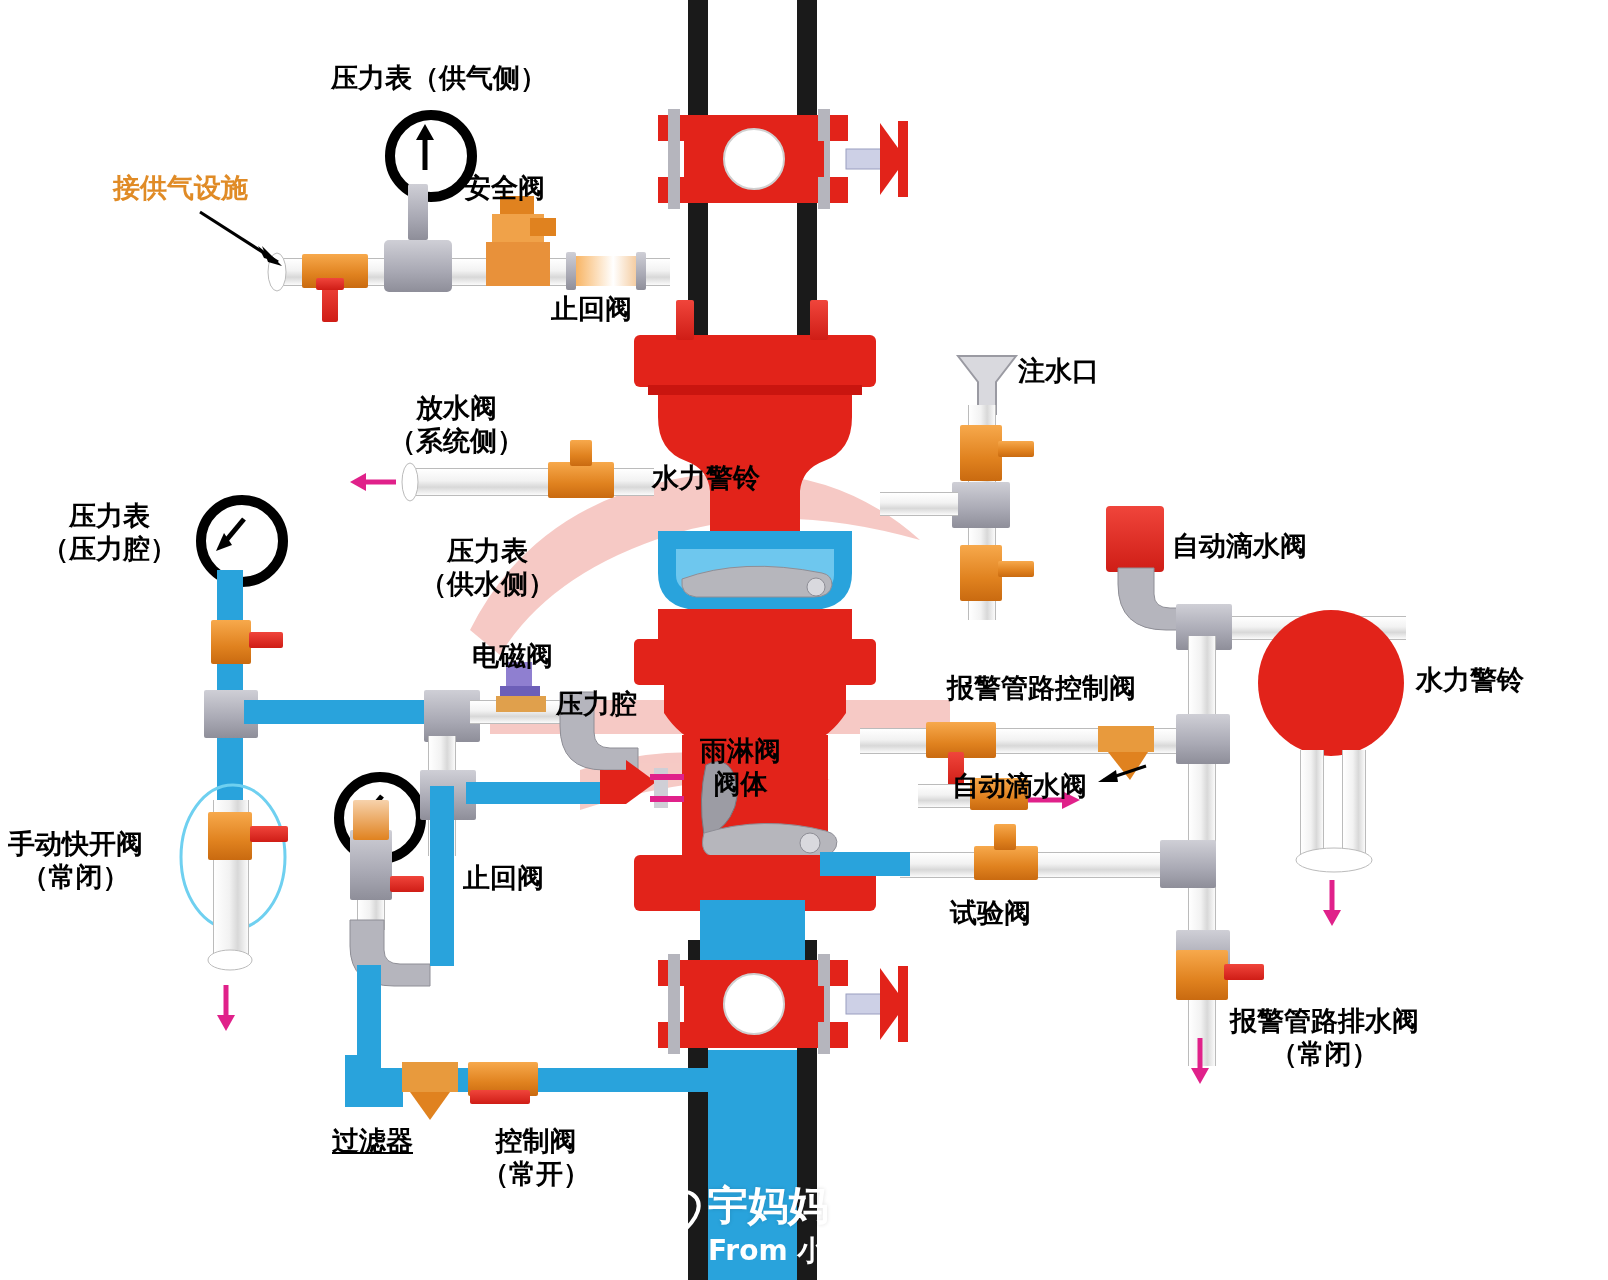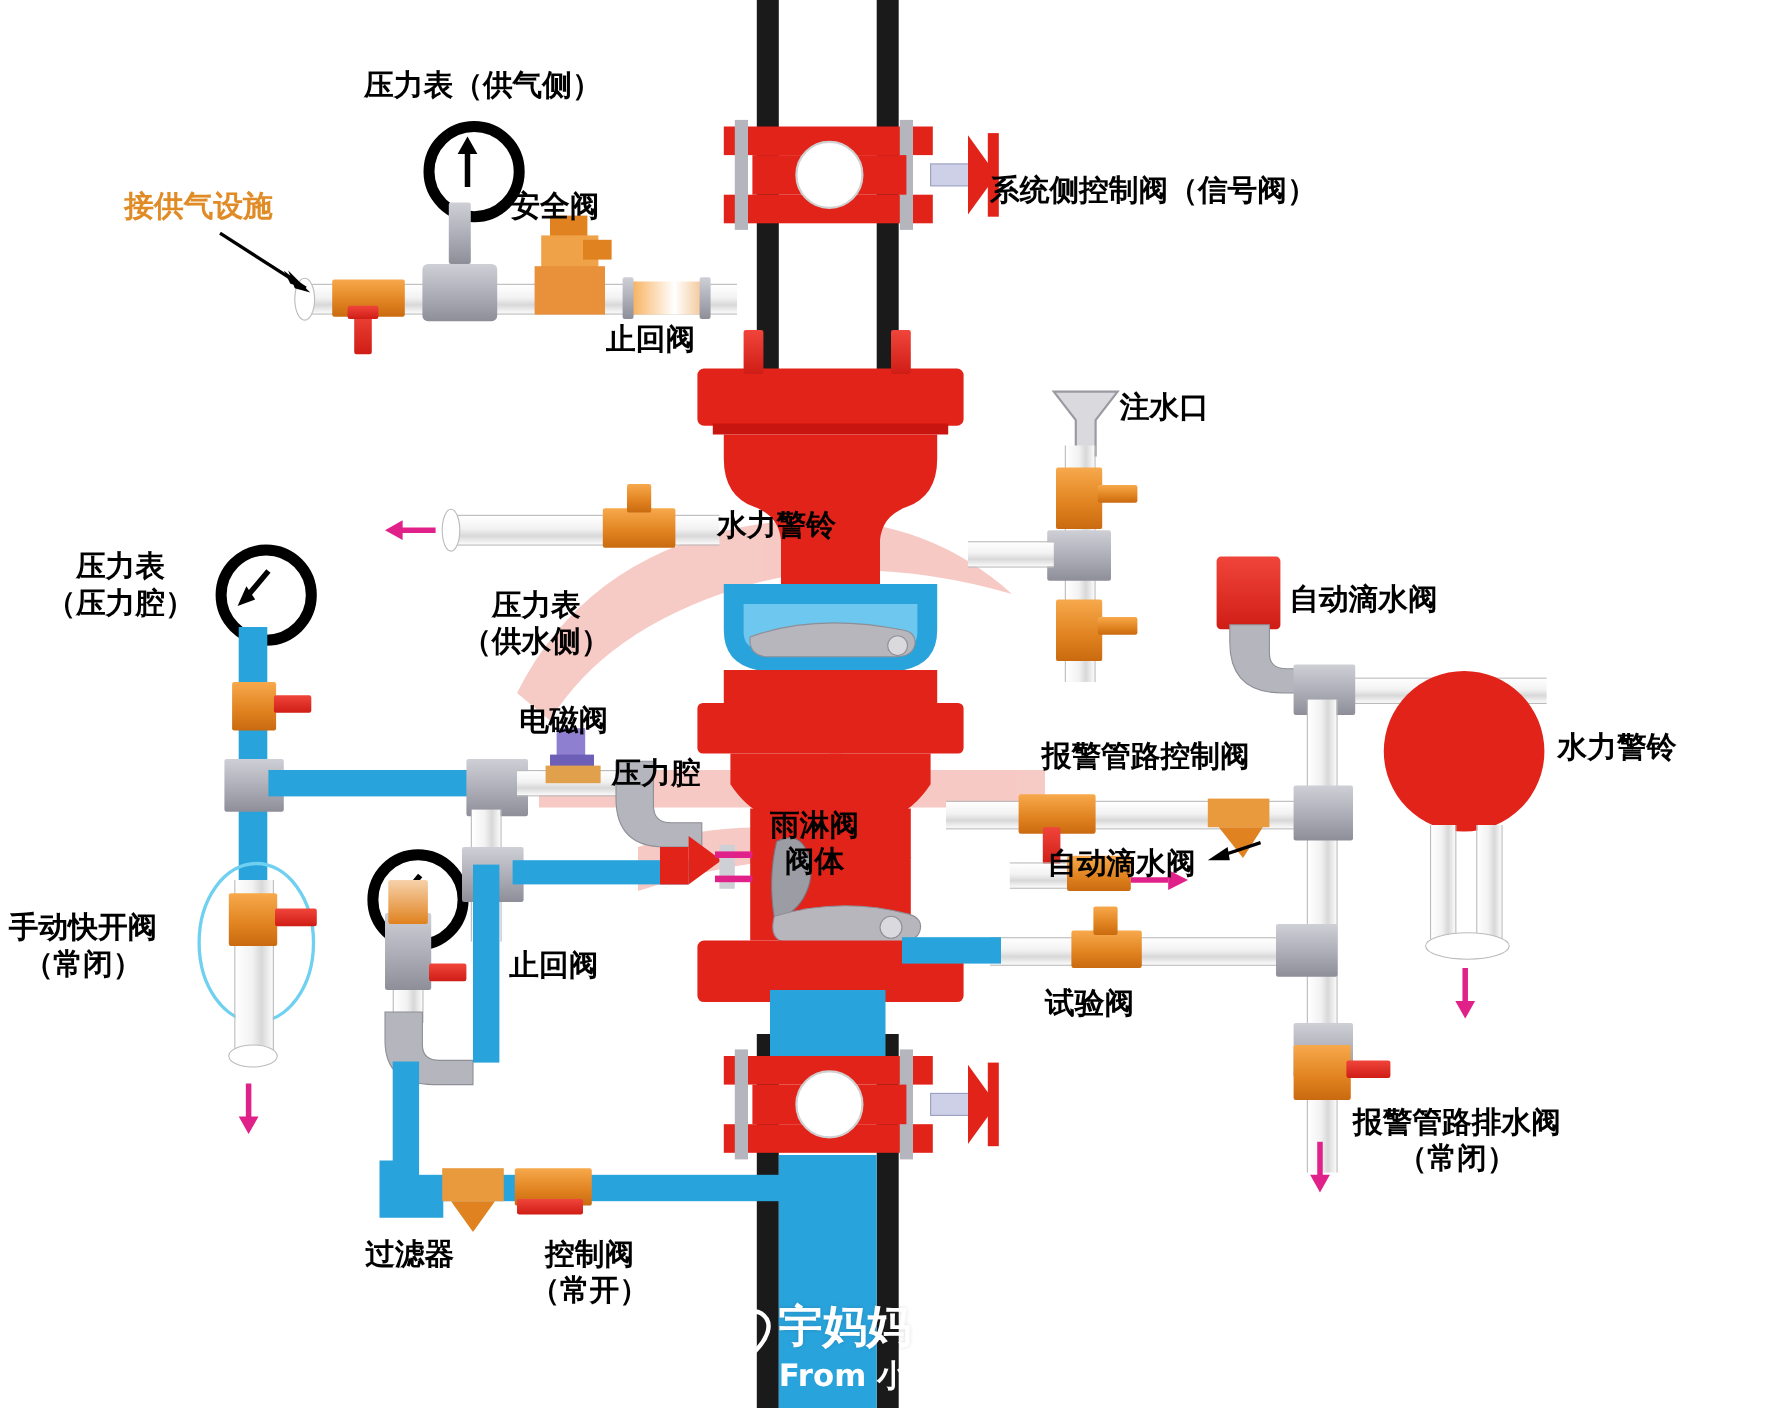--- a/index.html
+++ b/index.html
@@ -277,42 +277,43 @@
     <path d="M278 262 L258 246 L264 258 Z" fill="#000" transform="rotate(0)"></path>
     <polygon points="282,266 262,246 268,262" fill="#000"></polygon>
     <line x1="1146" y1="766" x2="1104" y2="780" stroke="#000" stroke-width="3"></line>
     <polygon points="1098,782 1116,770 1118,782" fill="#000"></polygon>
   </svg>
 
   <div class="lbl" style="left:315px;top:62px;margin-left:16px;">压力表（供气侧）</div>
   <div class="lbl orange" style="left:113px;top:172px;">接供气设施</div>
   <div class="lbl" style="left:464px;top:172px;">安全阀</div>
   <div class="lbl" style="left:551px;top:293px;">止回阀</div>
-  <div class="lbl" style="left:900px;top:158px;">系统侧控制阀（信号阀）</div>
   <div class="lbl" style="left:1018px;top:355px;">注水口</div>
+  <div class="lbl c" style="left:389px;top:392px;">放水阀
+（系统侧）</div>
   <div class="lbl" style="left:652px;top:462px;">水力警铃</div>
   <div class="lbl c" style="left:42px;top:500px;">压力表
 （压力腔）</div>
   <div class="lbl c" style="left:420px;top:535px;">压力表
 （供水侧）</div>
   <div class="lbl" style="left:1172px;top:530px;">自动滴水阀</div>
   <div class="lbl" style="left:472px;top:640px;">电磁阀</div>
   <div class="lbl" style="left:556px;top:688px;">压力腔</div>
   <div class="lbl" style="left:947px;top:672px;text-align:center;">报警管路控制阀</div>
   <div class="lbl" style="left:1416px;top:664px;">水力警铃</div>
   <div class="lbl c" style="left:700px;top:735px;">雨淋阀
 阀体</div>
   <div class="lbl" style="left:952px;top:770px;">自动滴水阀</div>
   <div class="lbl c" style="left:8px;top:828px;">手动快开阀
 （常闭）</div>
   <div class="lbl" style="left:463px;top:862px;">止回阀</div>
   <div class="lbl" style="left:950px;top:897px;">试验阀</div>
   <div class="lbl c" style="left:1230px;top:1005px;">报警管路排水阀
 （常闭）</div>
-  <div class="lbl" style="left:332px;top:1125px;">过滤器</div>
+  <div class="lbl" style="left:332px;top:1125px;text-decoration:underline;">过滤器</div>
   <div class="lbl c" style="left:482px;top:1125px;">控制阀
 （常开）</div>
 
   <svg style="position:absolute;left:650px;top:1182px;" width="56" height="58" viewBox="0 0 56 58">
     <path d="M28 54 C6 36 2 20 14 12 C22 7 28 14 28 18 C28 14 34 7 42 12 C54 20 50 36 28 54 Z" fill="none" stroke="#ffffff" stroke-width="4"></path>
   </svg>
   <div style="position:absolute;left:708px;top:1178px;color:#ffffff;font-size:40px;font-weight:700;text-shadow:0 0 4px rgba(0,0,0,.12);">宇妈妈</div>
   <div style="position:absolute;left:708px;top:1232px;color:#ffffff;font-size:28px;font-weight:600;">From 小红书</div>
 
 </div>

